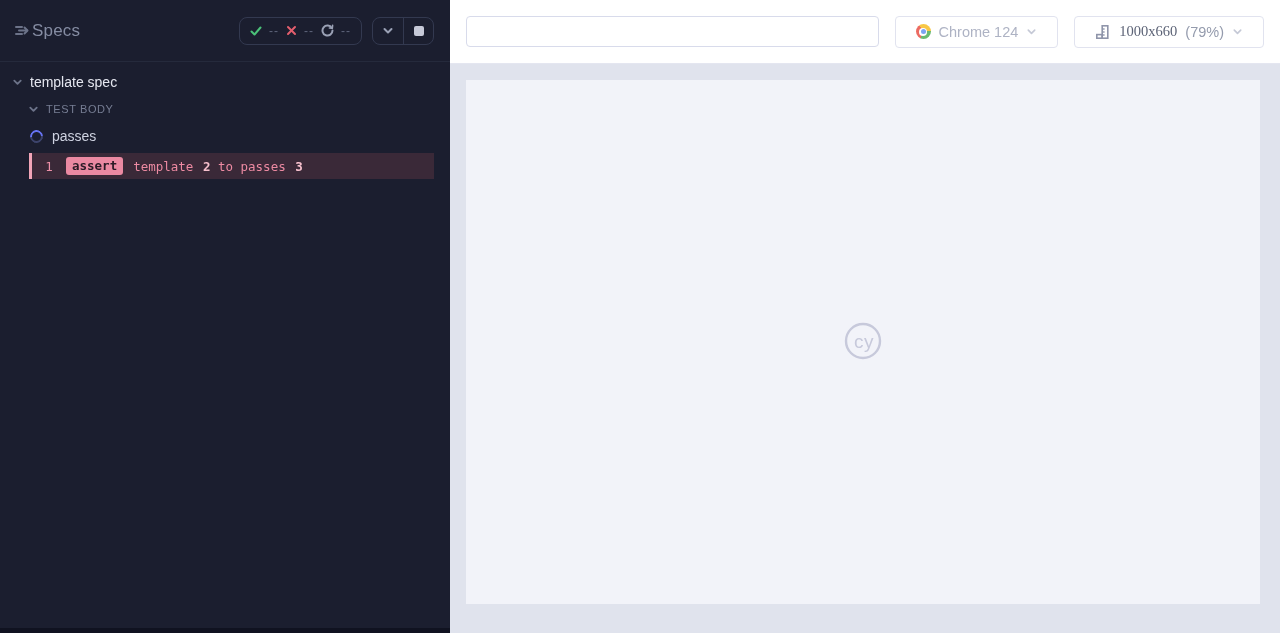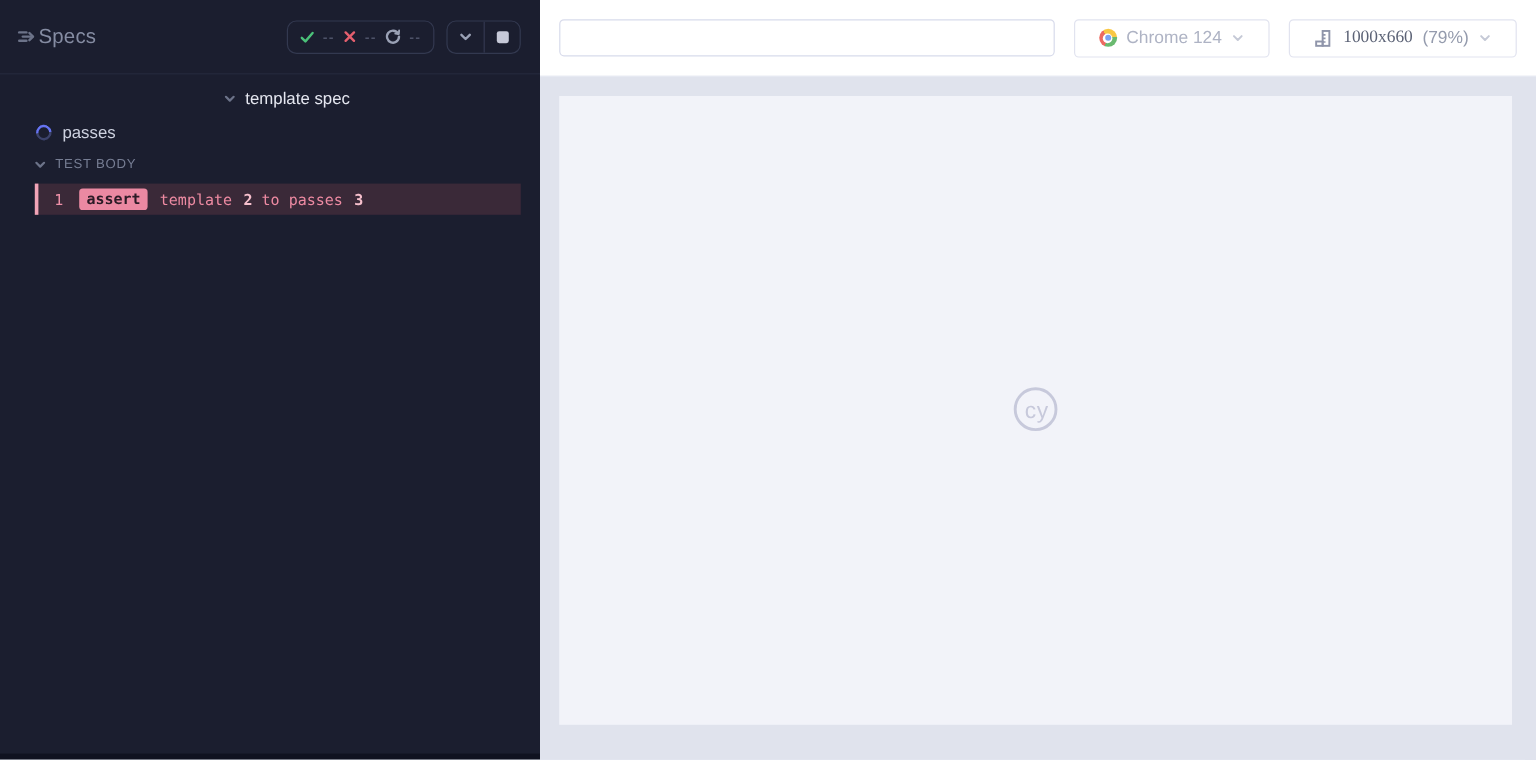--- a/index.html
+++ b/index.html
@@ -26,21 +26,21 @@
   .spec-row { height:54px; display:flex; align-items:center; padding:0 16px 0 14px;
     border-bottom:1px solid #252a3c; gap:10px; }
   .spec-name { font-size:15px; color:#f4f5f9; font-weight:700; }
   .spec-ext { font-size:15px; color:#767d96; font-weight:400; }
   .spec-spacer { flex:1; }
   .duration-badge { border:1px solid #3b4158; color:#8f95a9; font-size:12px;
     border-radius:999px; padding:2px 9px 3px; }
 
   .tree { padding-top:6px; }
   .tree-row { display:flex; align-items:center; height:28px; cursor:pointer; }
-  .tree-row.suite { padding-left:28px; gap:7px;justify-content:center; }
+  .tree-row.suite { padding-left:12px; gap:7px; }
   .suite-label { color:#e5e7f0; font-size:14px; }
   .tree-row.test { padding-left:30px; gap:9px; }
   .test-label { color:#ced2e0; font-size:14px; }
   .tree-row.section { padding-left:28px; gap:7px; height:26px; }
   .section-label { color:#767d93; font-size:11px; letter-spacing:.6px; }
 
   .spinner { width:13px; height:13px; border-radius:50%; border:2.5px solid #3c436b;
     border-top-color:#6673f2; border-left-color:#6673f2; transform:rotate(40deg); }
 
   .cmd-row { margin:3px 16px 0 29px; height:26px; background:#3a2938;
@@ -137,30 +137,30 @@
 
 
     <div class="tree">
       <div class="tree-row suite">
         <svg class="icon-svg" width="11" height="11" viewBox="0 0 12 12">
           <polyline points="2.5,4 6,7.5 9.5,4" fill="none" stroke="#6c7389" stroke-width="2" stroke-linecap="round" stroke-linejoin="round"></polyline>
         </svg>
         <span class="suite-label">template spec</span>
       </div>
 
+      <div class="tree-row section">
+        <svg class="icon-svg" width="11" height="11" viewBox="0 0 12 12">
+          <polyline points="2.5,4 6,7.5 9.5,4" fill="none" stroke="#6c7389" stroke-width="2" stroke-linecap="round" stroke-linejoin="round"></polyline>
+        </svg>
+        <span class="section-label">TEST BODY</span>
+      </div>
+
       <div class="tree-row test">
         <span class="spinner"></span>
         <span class="test-label">passes</span>
-      </div>
-
-      <div class="tree-row section">
-        <svg class="icon-svg" width="11" height="11" viewBox="0 0 12 12">
-          <polyline points="2.5,4 6,7.5 9.5,4" fill="none" stroke="#6c7389" stroke-width="2" stroke-linecap="round" stroke-linejoin="round"></polyline>
-        </svg>
-        <span class="section-label">TEST BODY</span>
       </div>
 
       <div class="cmd-row">
         <span class="cmd-num">1</span>
         <span class="cmd-badge">assert</span>
         <span class="cmd-msg"><span>template</span> <b>2</b> <span>to passes</span> <b>3</b></span>
       </div>
     </div>
 
     <div class="sb-bottom-strip"></div>

